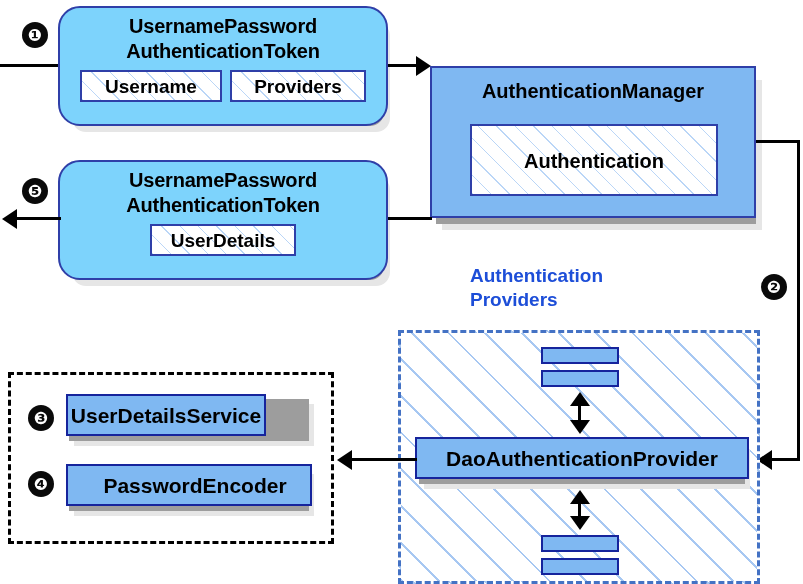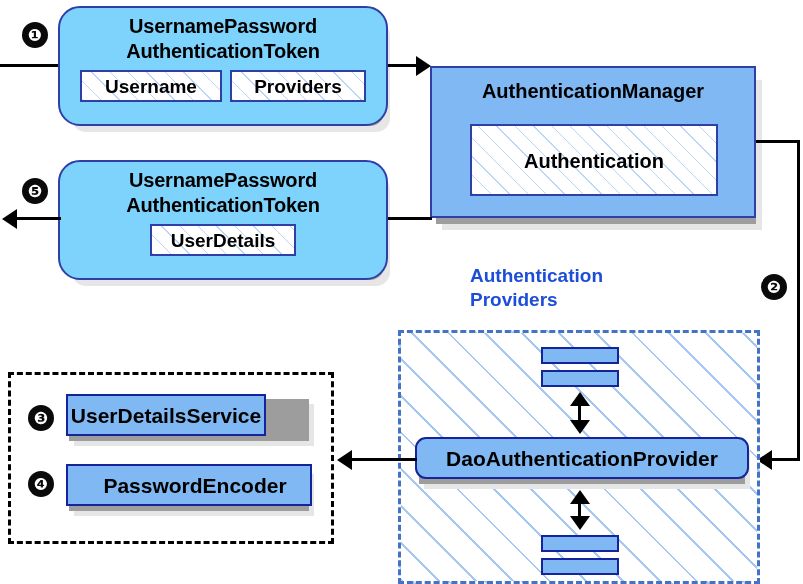--- a/index.html
+++ b/index.html
@@ -232,21 +232,21 @@
 
   <div class="blue-bar" style="left:541px; top:347px; width:78px; height:17px;"></div>
   <div class="blue-bar" style="left:541px; top:370px; width:78px; height:17px;"></div>
 
   <div class="arrow-up" style="left:570px; top:392px;"></div>
   <div class="line-v" style="left:578px; top:398px; height:24px;"></div>
   <div class="arrow-down" style="left:570px; top:420px;"></div>
 
   <div class="shadow-lite" style="left:424px; top:449px; width:326px; height:40px;"></div>
   <div class="shadow-dark" style="left:419px; top:444px; width:326px; height:40px;"></div>
-  <div class="blue-bar" style="left:415px; top:437px; width:334px; height:42px; line-height:40px; font-size:21px;border-radius:11px;">DaoAuthenticationProvider</div>
+  <div class="blue-bar" style="left:415px; top:437px; width:334px; height:42px; line-height:40px; font-size:21px;">DaoAuthenticationProvider</div>
 
   <div class="arrow-up" style="left:570px; top:490px;"></div>
   <div class="line-v" style="left:578px; top:496px; height:22px;"></div>
   <div class="arrow-down" style="left:570px; top:516px;"></div>
 
   <div class="blue-bar" style="left:541px; top:535px; width:78px; height:17px;"></div>
   <div class="blue-bar" style="left:541px; top:558px; width:78px; height:17px;"></div>
 
   <div class="line-h" style="left:352px; top:458px; width:65px;"></div>
   <div class="arrow-left" style="left:337px; top:450px;"></div>

